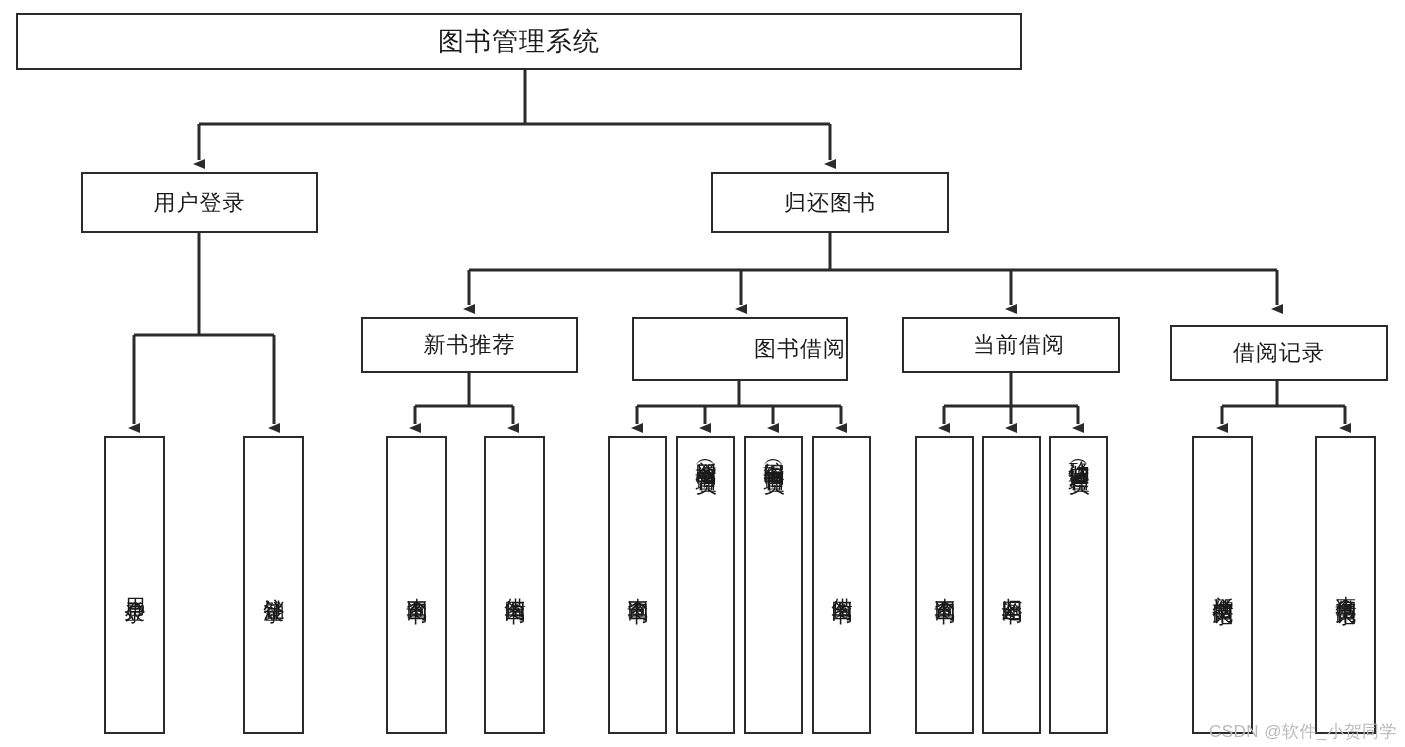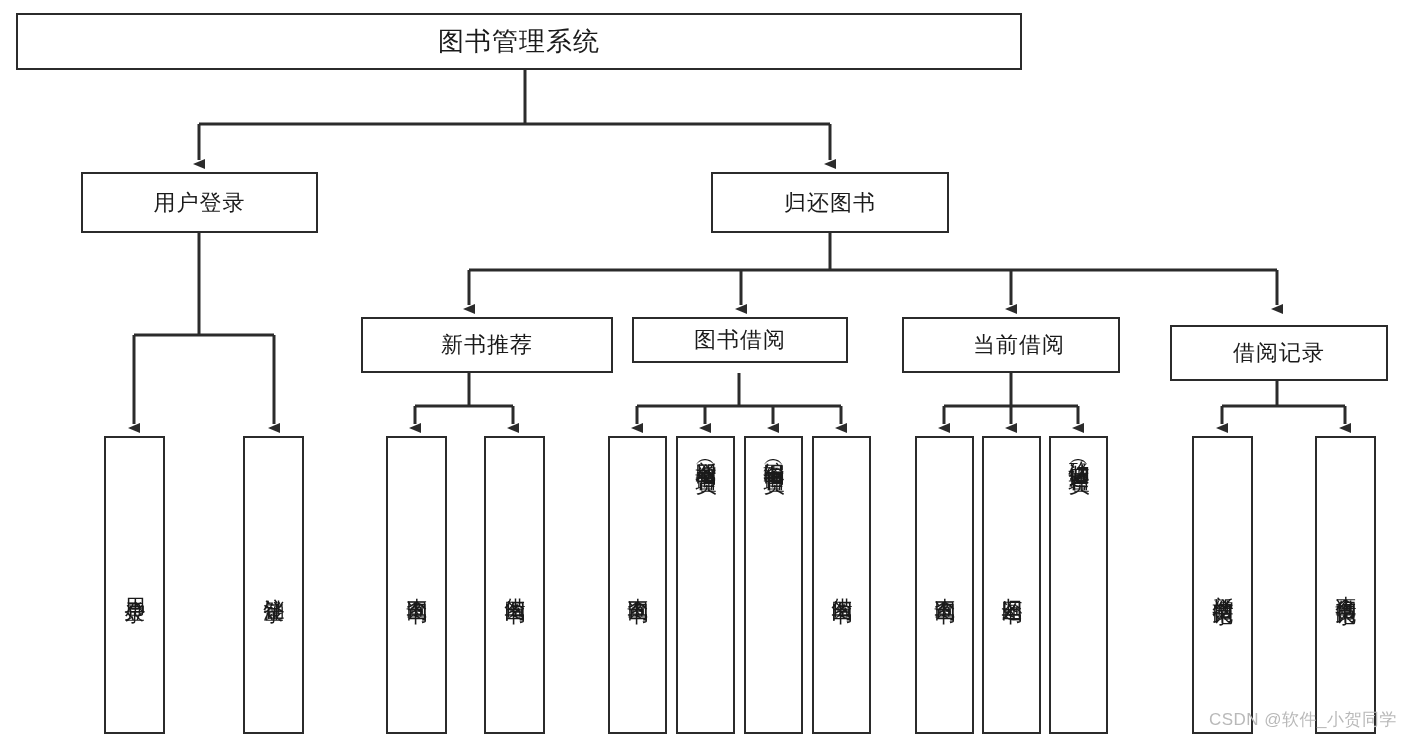--- a/index.html
+++ b/index.html
@@ -63,21 +63,21 @@
     color: #1a1a1a;
     white-space: nowrap;
   }
   .leaf.center-v {
     align-items: center;
     padding-top: 0;
   }
   .watermark {
     position: absolute;
     right: 8px;
-    bottom: 16px;
+    bottom: 4px;
     font-size: 17px;
     color: #b9b9b9;
     letter-spacing: 0.5px;
     white-space: nowrap;
   }
 </style>
 </head>
 <body>
 
 <div id="canvas">
@@ -136,24 +136,24 @@
     <span>图书管理系统</span>
   </div>
 
   <div class="node horiz" style="left:81px; top:172px; width:237px; height:61px;">
     <span>用户登录</span>
   </div>
   <div class="node horiz" style="left:711px; top:172px; width:238px; height:61px;">
     <span>归还图书</span>
   </div>
 
-  <div class="node horiz" style="left:361px; top:317px; width:252px; height:56px;">
+  <div class="node horiz" style="left:361px; top:317px; width:217px; height:56px;">
     <span>新书推荐</span>
   </div>
-  <div class="node horiz" style="left:632px; top:317px; width:216px; height:46px;">
+  <div class="node horiz" style="left:632px; top:317px; width:216px; height:64px;justify-content:flex-end;">
     <span>图书借阅</span>
   </div>
   <div class="node horiz" style="left:902px; top:317px; width:218px; height:56px;padding-left:16px;">
     <span>当前借阅</span>
   </div>
   <div class="node horiz" style="left:1170px; top:317px; width:218px; height:56px;margin-top:8px;">
     <span>借阅记录</span>
   </div>
 
   <div class="leaf center-v" style="left:104px; top:436px; width:61px; height:298px;">

